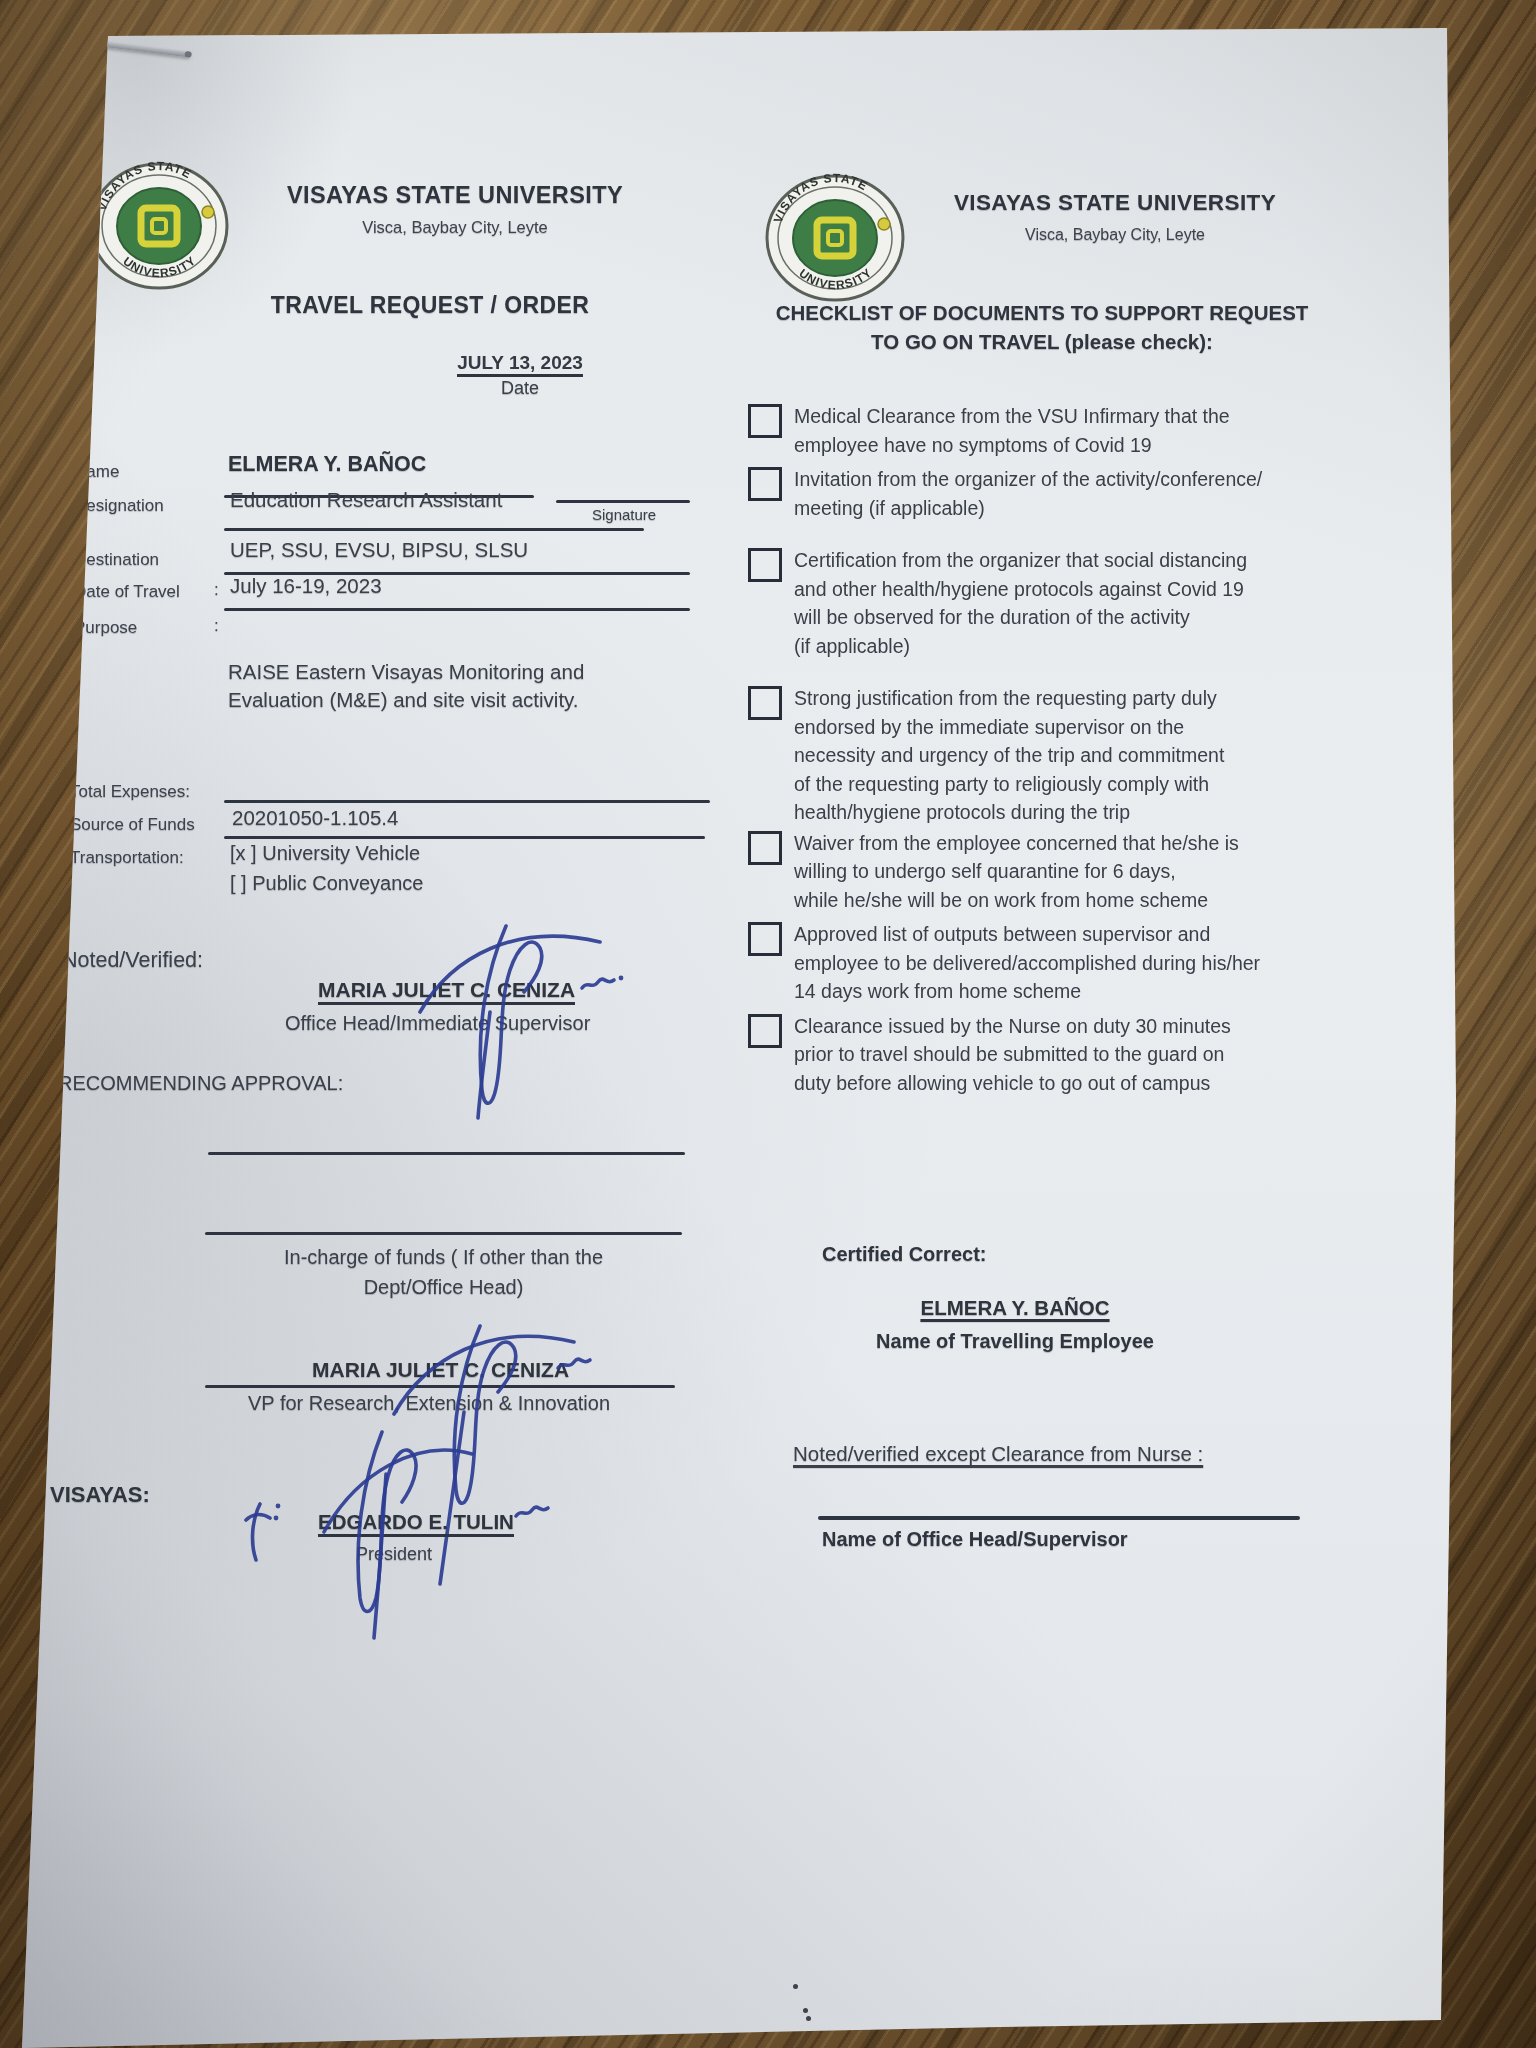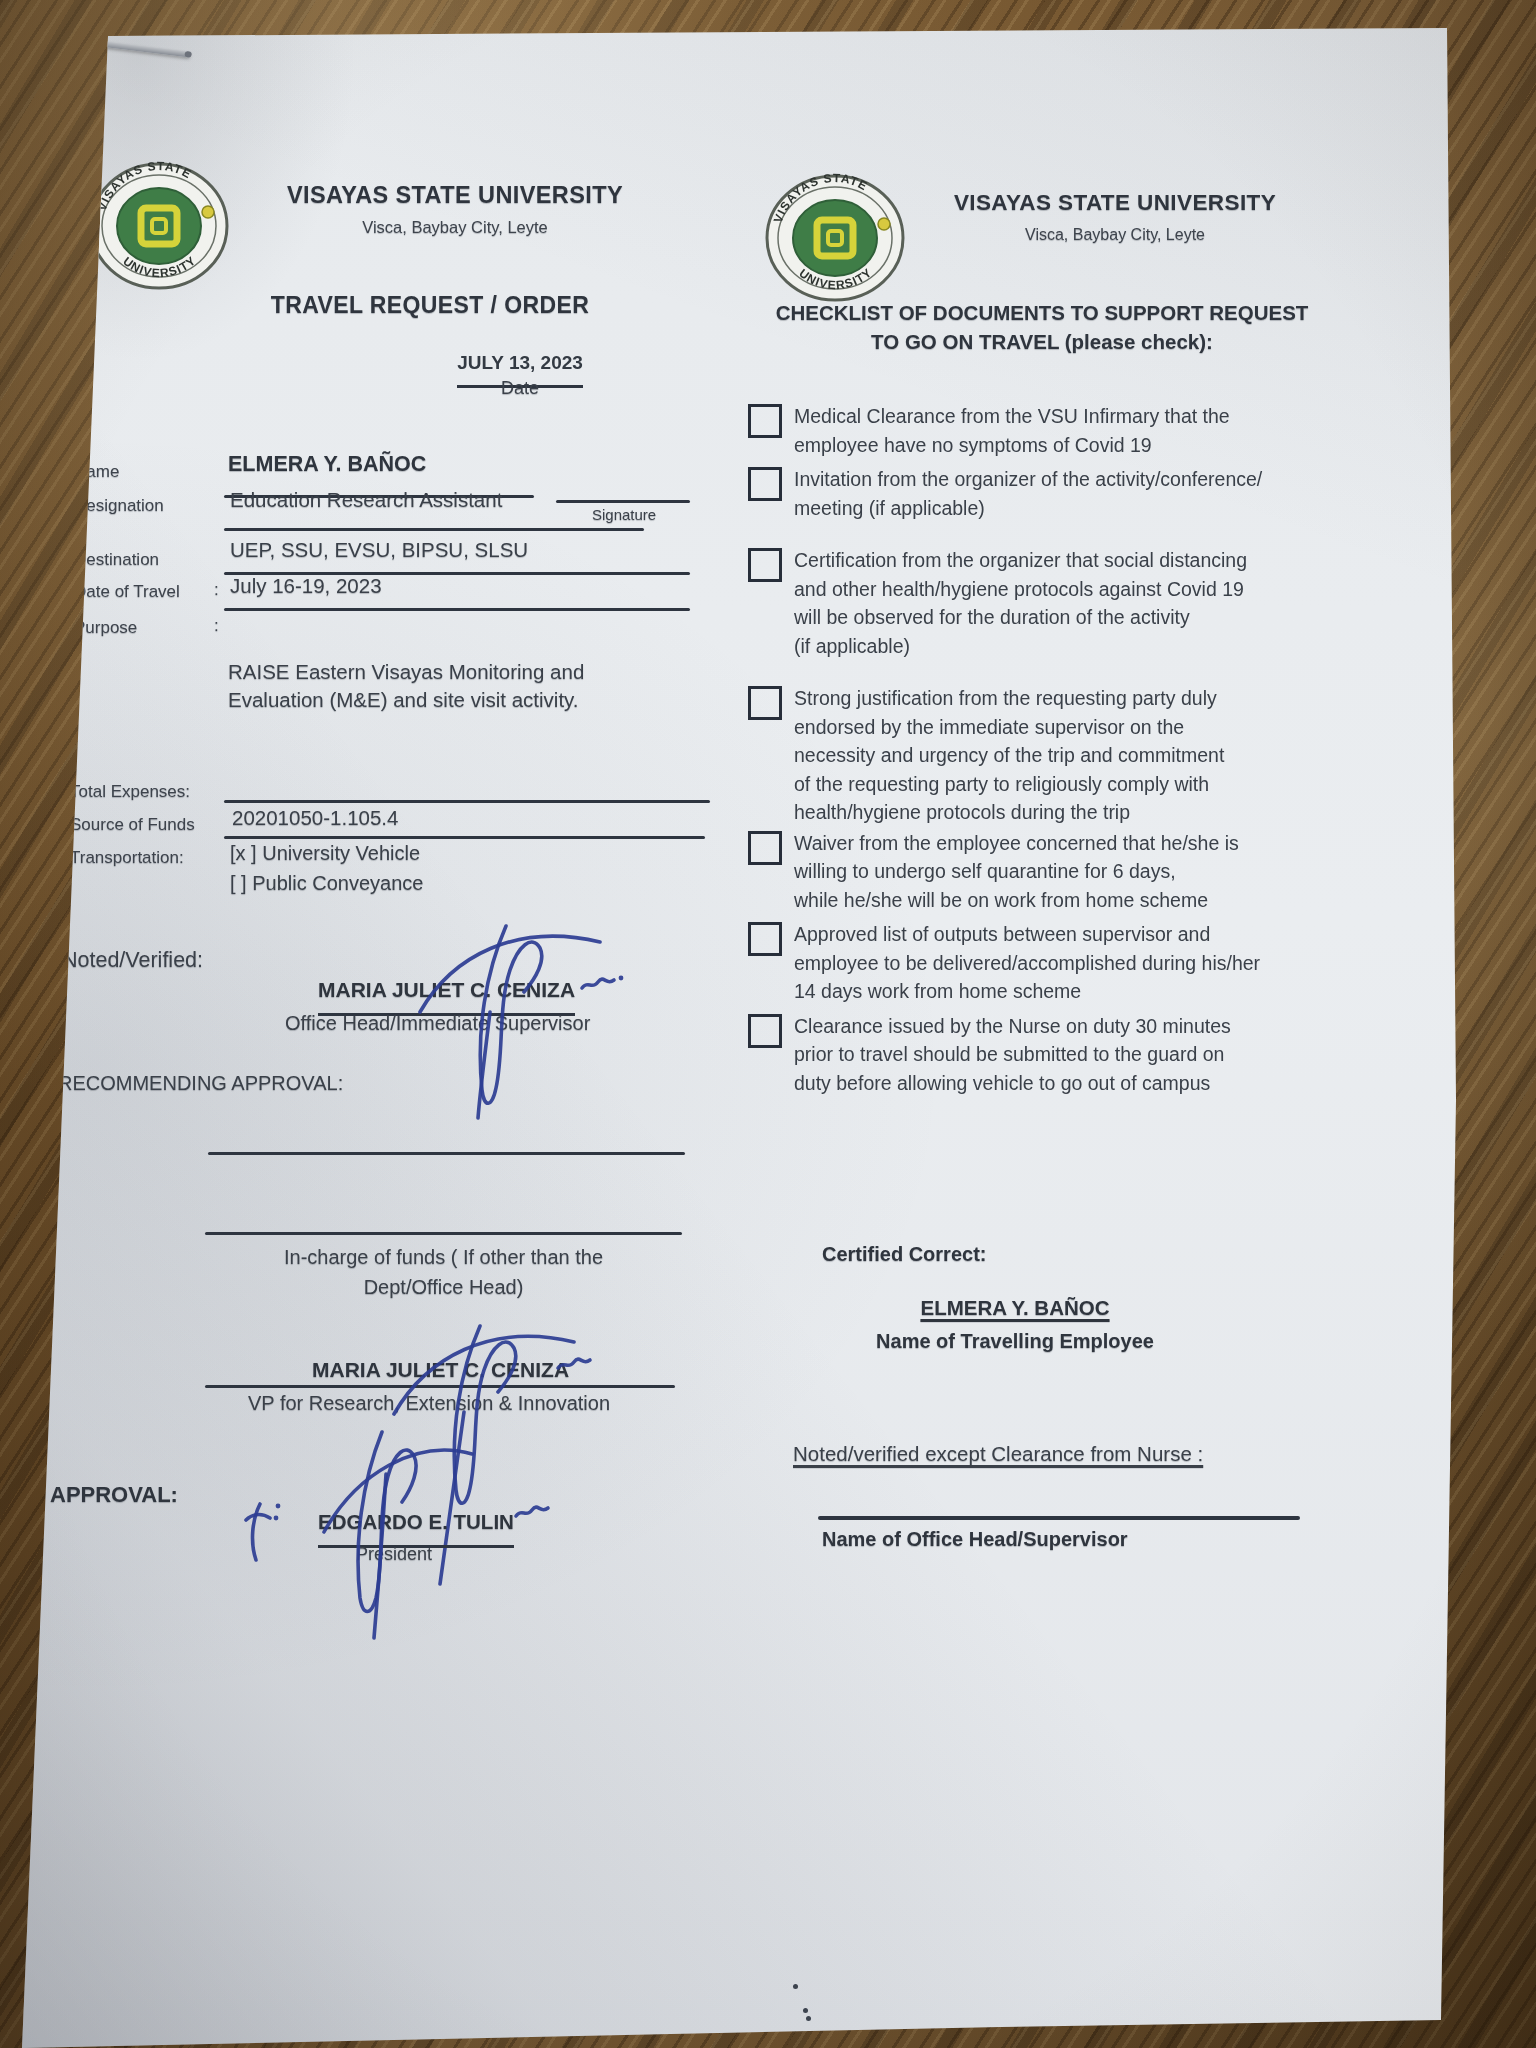--- a/index.html
+++ b/index.html
@@ -35,21 +35,21 @@
   
   .t{position:absolute;white-space:pre-line;text-shadow:0 0.5px 0.8px rgba(60,66,76,0.30);}
   .b{font-weight:bold;color:#2f353e;}
   .center{text-align:center;}
   .univ{font-size:23.5px;letter-spacing:.4px;}
   .addr{font-size:16.5px;color:#3e444d;}
   .ftitle{font-size:23px;letter-spacing:.4px;}
   .label{font-size:17px;color:#3d434c;}
   .value{font-size:20.5px;}
   .hline{position:absolute;background:#2e3540;height:3px;border-radius:2px;}
-  .u{border-bottom:3px solid #2e3540;padding-bottom:12px;}
+  .u{border-bottom:3px solid #2e3540;padding-bottom:1px;}
   .u2{text-decoration:underline;text-underline-offset:4px;text-decoration-thickness:2.5px;}
   
   .checklist{position:absolute;left:748px;top:402px;width:600px;}
   .check-item{display:flex;align-items:flex-start;}
   .checkbox{flex:0 0 auto;width:28px;height:28px;border:3.5px solid #272e3a;margin:2px 12px 0 0;background:transparent;}
   .check-text{white-space:pre-line;font-size:19.5px;line-height:28.5px;width:530px;}
   .check-cont{margin-left:43px;white-space:pre-line;font-size:19.5px;line-height:28.5px;}
   .ink-dot{position:absolute;width:5px;height:5px;border-radius:50%;background:#3c434e;}
   .sig path{fill:none;stroke:#2c3d93;stroke-width:3.6;stroke-linecap:round;stroke-linejoin:round;opacity:.92;}
   .sig circle{fill:#2c3d93;opacity:.92;}
@@ -149,21 +149,21 @@
     <div class="hline" style="left:205px;top:1385px;width:470px"></div>
     <div class="t" style="left:248px;top:1392px;font-size:20px">VP for Research, Extension &amp; Innovation</div>
 
     <svg class="sig abs" style="left:362px;top:1310px" width="240" height="280" viewBox="0 0 240 280">
       <path d="M118,16 C98,62 88,120 94,180 C96,198 104,198 108,178 C116,142 110,96 122,60 C130,36 144,24 152,38 C158,50 148,68 136,82"></path>
       <path d="M32,104 C64,48 128,12 212,32"></path>
       <path d="M102,102 C92,170 84,230 78,274"></path>
       <path d="M196,58 C202,50 206,60 212,52 C218,44 220,56 228,50"></path>
     </svg>
 
-    <div class="t b" style="left:50px;top:1482px;font-size:22px">APPROVAL:</div>
+    <div class="t b" style="left:50px;top:1482px;font-size:22px">VISAYAS:</div>
     <div class="t b" style="left:318px;top:1510px;font-size:20.5px"><span class="u">EDGARDO E. TULIN</span></div>
     <div class="t" style="left:356px;top:1544px;font-size:18px">President</div>
 
     <svg class="sig abs" style="left:232px;top:1412px" width="320" height="230" viewBox="0 0 320 230">
       <path d="M28,92 C20,108 18,130 24,148"></path>
       <path d="M14,108 C22,100 32,102 38,106"></path>
       <circle cx="46" cy="94" r="2.4"></circle>
         <circle cx="44" cy="106" r="2.4"></circle>
       <path d="M150,20 C130,70 122,130 128,186 C131,204 139,204 144,186 C152,150 146,100 156,64 C162,42 174,30 182,44 C188,56 180,76 170,90"></path>
       <path d="M92,120 C124,62 184,26 240,42"></path>

